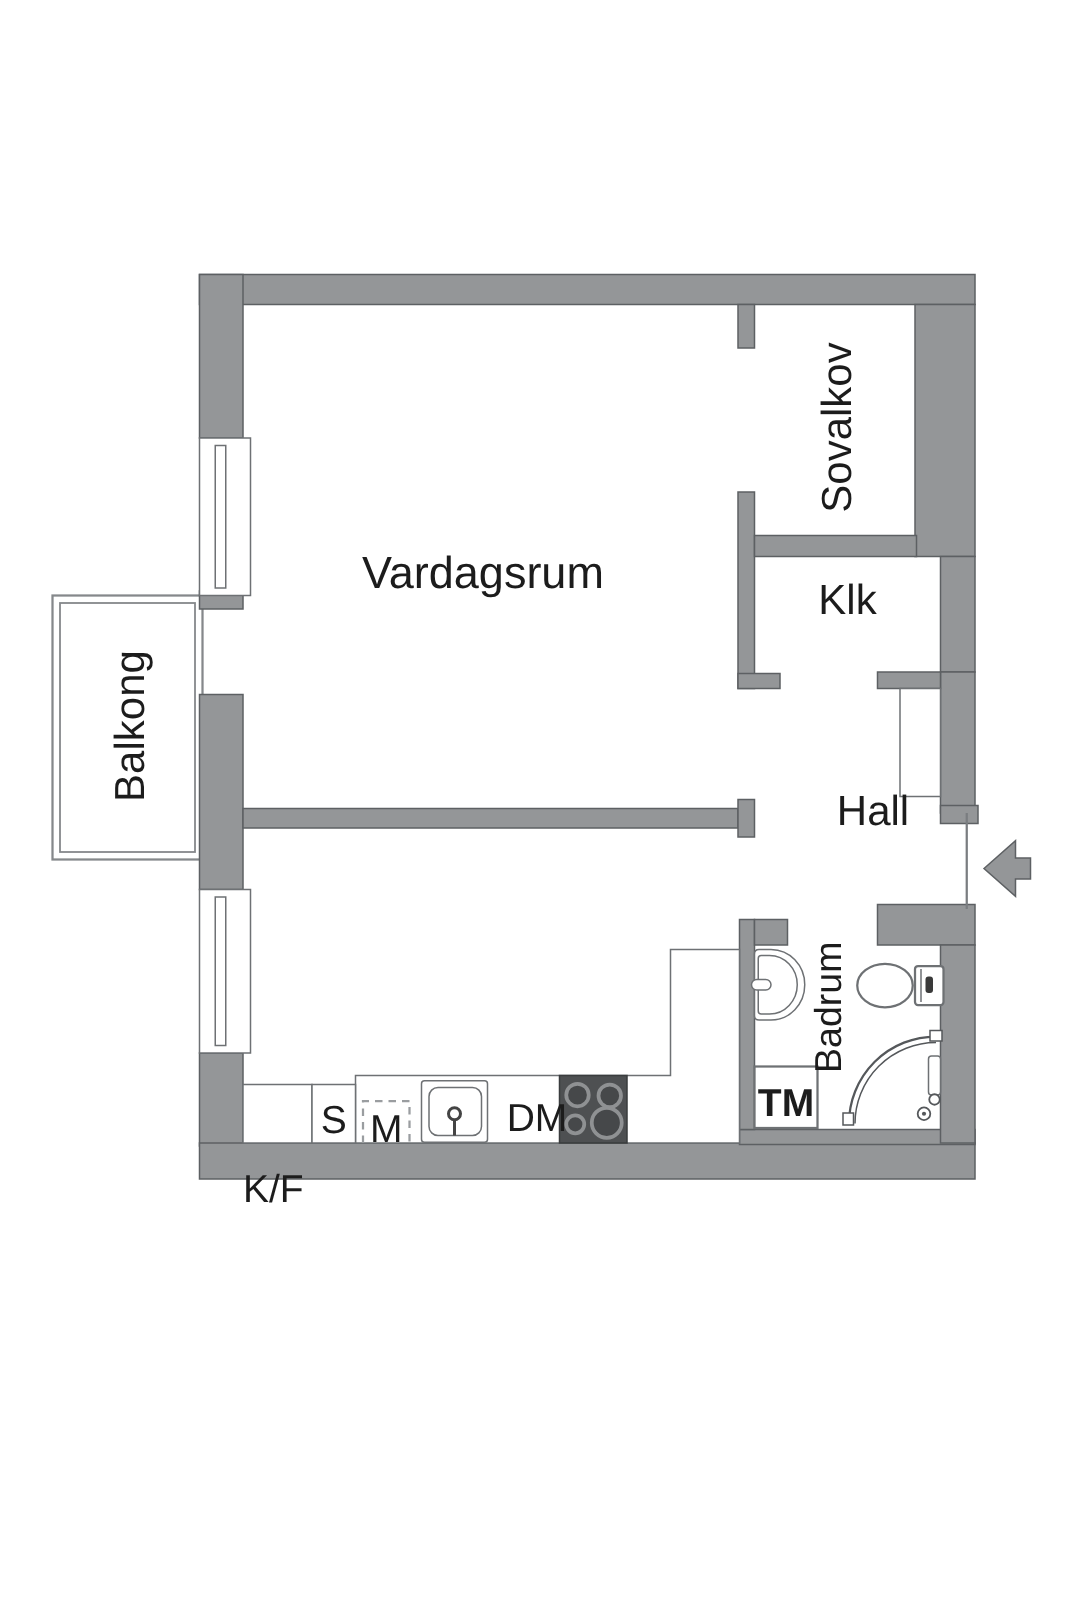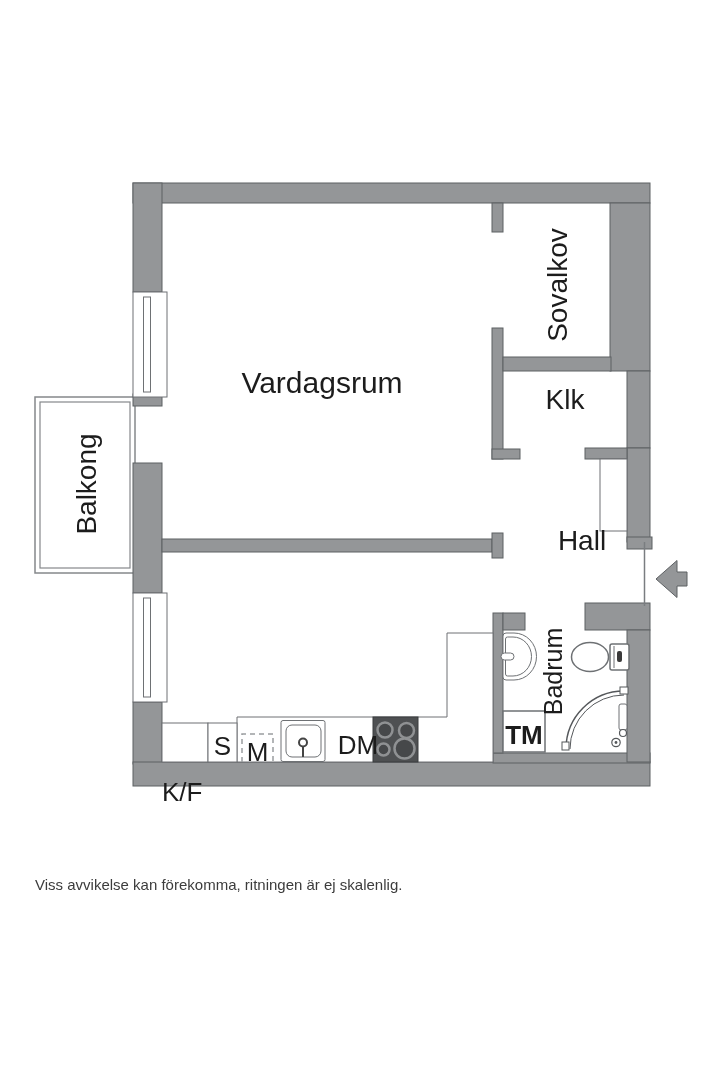--- a/index.html
+++ b/index.html
@@ -153,15 +153,14 @@
   <div class="label appl" style="left:162px;top:733px;width:26px;margin-top:46px;">K/F</div>
 
   <div class="label appl" style="left:208px;top:733px;width:29px;">S</div>
 
   <div class="label appl" style="left:242px;top:739px;width:31px;">M</div>
 
   <div class="label appl" style="left:333px;top:732px;width:50px;">DM</div>
 
   <div class="label appl" style="left:503px;top:722px;width:42px;font-weight:bold;">TM</div>
 
-  <div id="caption">Viss avvikelse kan förekomma, ritningen är ej skalenlig.</div>
 
 </div>
 
 </body></html>

